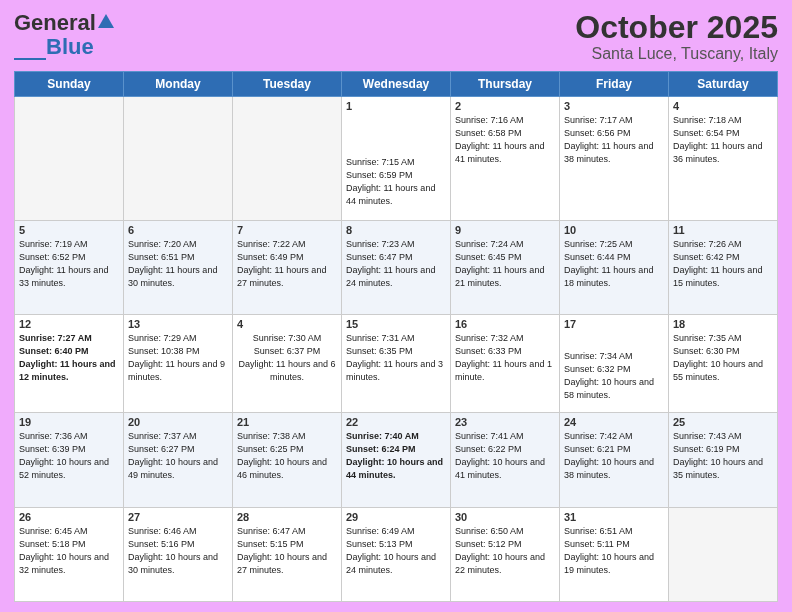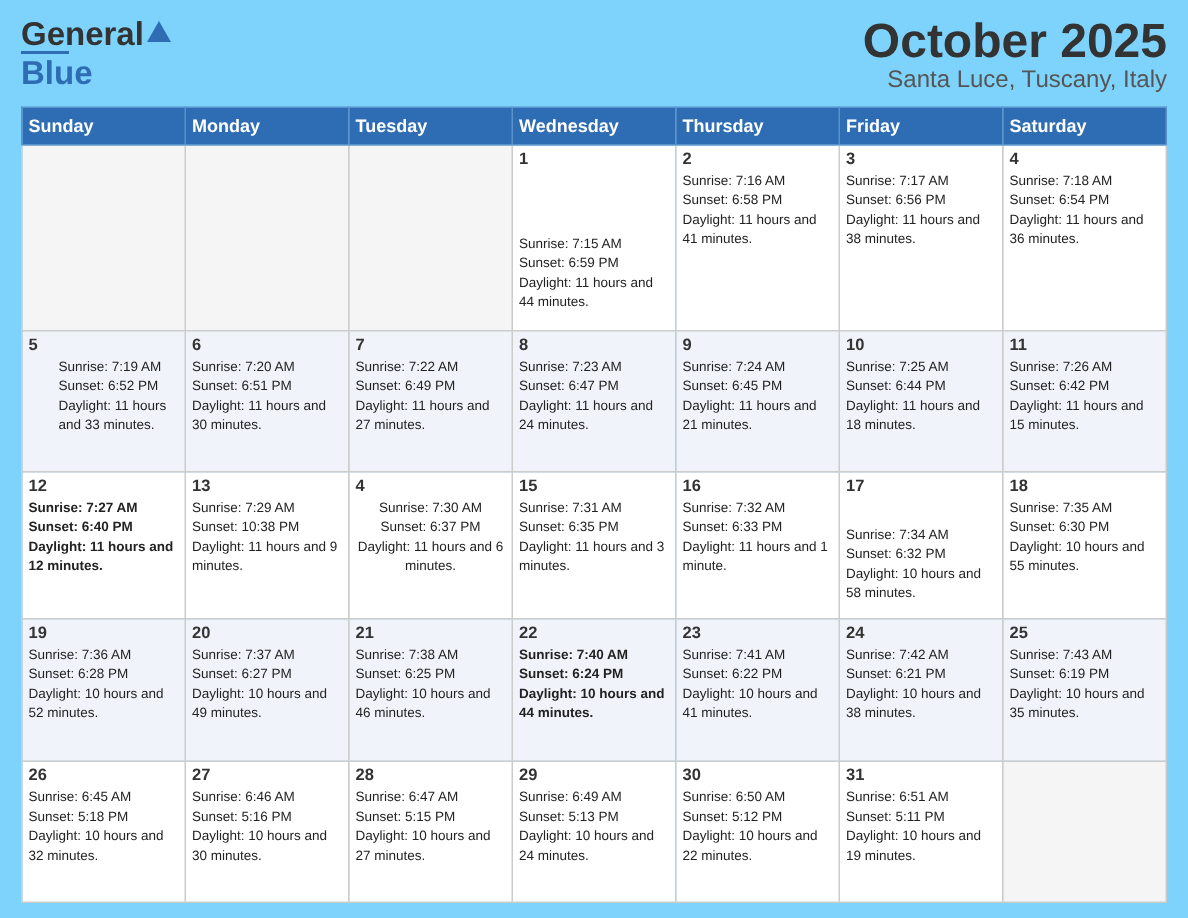--- a/index.html
+++ b/index.html
@@ -6,21 +6,21 @@
     body {
       font-family: Arial, sans-serif;
       background: #fff;
       width: 792px;
       height: 612px;
       overflow: hidden;
     }
     .page {
       width: 792px;
       height: 612px;
-      background: #7dd3fc;
+      background: #f0abfc;
       display: flex;
       flex-direction: column;
       padding: 10px 14px 10px 14px;
     }
     .header {
       display: flex;
       justify-content: space-between;
       align-items: flex-start;
       margin-bottom: 8px;
     }
@@ -48,21 +48,21 @@
       border-collapse: collapse;
       width: 100%;
       table-layout: fixed;
     }
     .calendar th {
       background: #2e6db4;
       color: #fff;
       font-size: 12px;
       font-weight: bold;
       padding: 5px 4px;
-      text-align: left;
+      text-align: center;
       border: 1px solid #5a92cc;
     }
     .calendar td {
       border: 1px solid #ccc;
       vertical-align: top;
       padding: 3px 4px;
       font-size: 9.5px;
       color: #333;
       background: #fff;
       height: 88px;
@@ -91,21 +91,21 @@
   <div class="header">
     <div class="logo">
       <div style="display:flex; align-items:center;">
         <span style="font-size:22px; font-weight:bold; color:#333;">General</span>
         <span style="display:inline-block; margin-left:1px;">
           <svg width="18" height="18" viewBox="0 0 18 18">
             <polygon points="9,2 17,16 1,16" fill="#2e6db4"></polygon>
           </svg>
         </span>
       </div>
-      <div style="display:flex; align-items:flex-start; margin-top:-2px;flex-direction:column;">
+      <div style="display:flex; align-items:flex-end; margin-top:-2px;">
         <span style="width:32px; height:2px; background:#2e6db4; display:inline-block; margin-right:0;"></span>
         <span style="font-size:22px; font-weight:bold; color:#2e6db4; margin-left:0;">Blue</span>
       </div>
     </div>
     <div class="title-block">
       <div class="month-title">October 2025</div>
       <div class="location">Santa Luce, Tuscany, Italy</div>
     </div>
   </div>
 
@@ -147,21 +147,21 @@
           <td>
             <div class="day-number">4</div>
             <div class="day-info" style="white-space: pre-line;">Sunrise: 7:18 AM
 Sunset: 6:54 PM
 Daylight: 11 hours and 36 minutes.</div>
           </td>
         </tr>
         <tr class="row-alt">
           <td>
             <div class="day-number">5</div>
-            <div class="day-info" style="white-space: pre-line; margin-left: 20px;">Sunrise: 7:19 AM
+            <div class="day-info" style="white-space: pre-line;">Sunrise: 7:19 AM
 Sunset: 6:52 PM
 Daylight: 11 hours and 33 minutes.</div>
           </td>
           <td>
             <div class="day-number">6</div>
             <div class="day-info" style="white-space: pre-line;">Sunrise: 7:20 AM
 Sunset: 6:51 PM
 Daylight: 11 hours and 30 minutes.</div>
           </td>
           <td>
@@ -236,21 +236,21 @@
             <div class="day-number">18</div>
             <div class="day-info" style="white-space: pre-line;">Sunrise: 7:35 AM
 Sunset: 6:30 PM
 Daylight: 10 hours and 55 minutes.</div>
           </td>
         </tr>
         <tr class="row-alt">
           <td>
             <div class="day-number">19</div>
             <div class="day-info" style="white-space: pre-line;">Sunrise: 7:36 AM
-Sunset: 6:28 PM
+Sunset: 6:39 PM
 Daylight: 10 hours and 52 minutes.</div>
           </td>
           <td>
             <div class="day-number">20</div>
             <div class="day-info" style="white-space: pre-line;">Sunrise: 7:37 AM
 Sunset: 6:27 PM
 Daylight: 10 hours and 49 minutes.</div>
           </td>
           <td>
             <div class="day-number">21</div>

